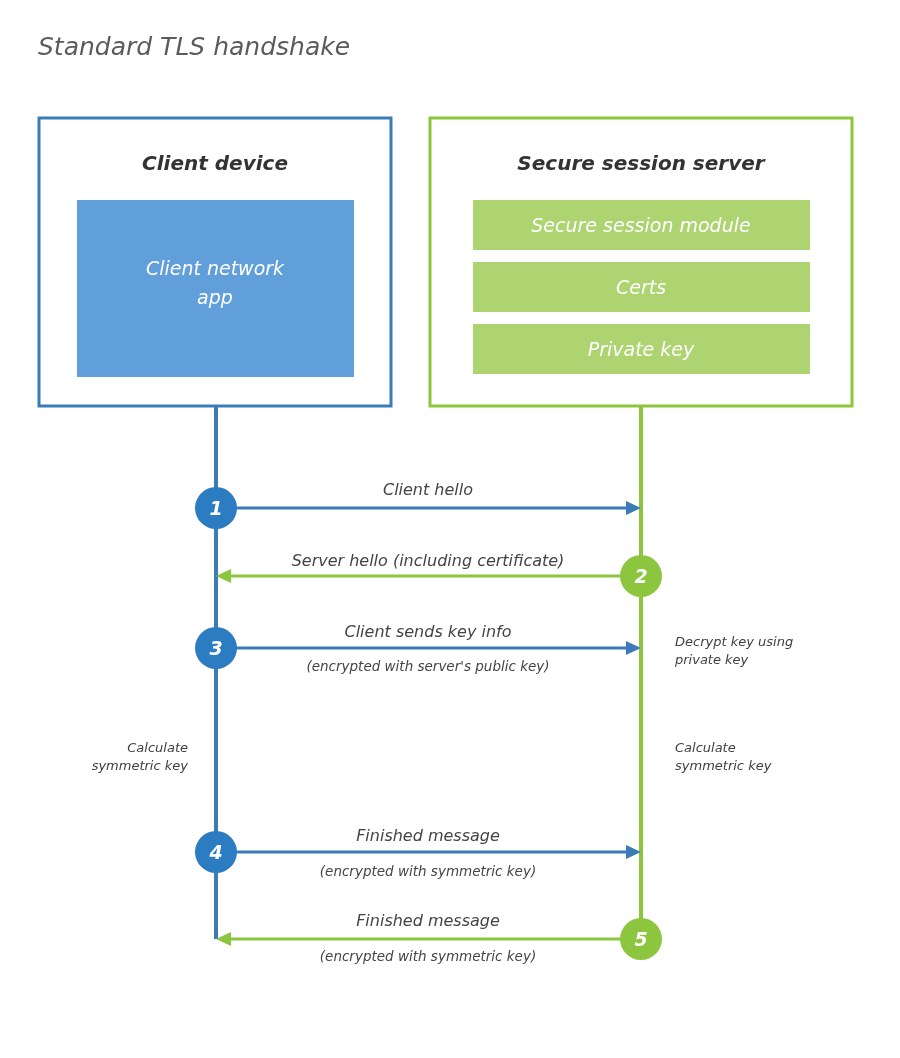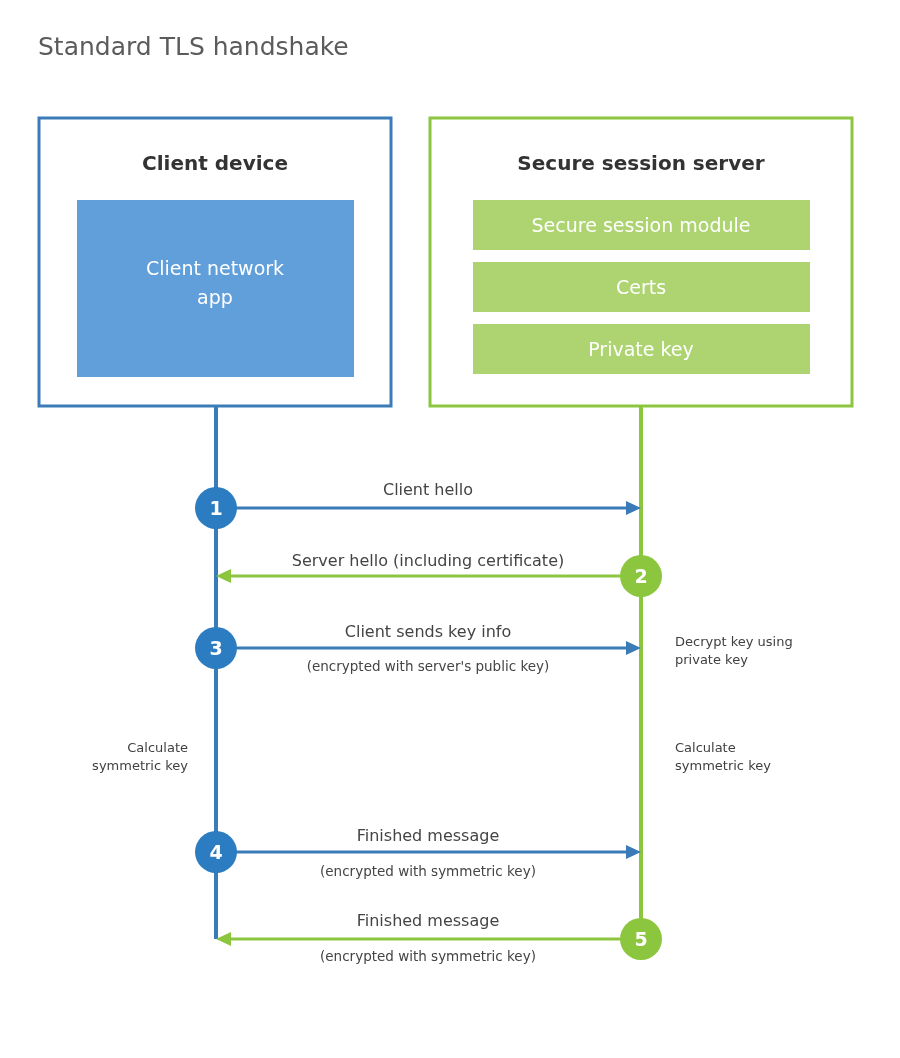--- a/index.html
+++ b/index.html
@@ -10,20 +10,21 @@
   body {
     width: 900px;
     height: 1058px;
     font-family: "DejaVu Sans", "Liberation Sans", sans-serif;
     overflow: hidden;
   }
   #diagram-root {
     position: relative;
     width: 900px;
     height: 1058px;
+    font-style: italic;
   }
   svg.diagram {
     display: block;
     width: 900px;
     height: 1058px;
   }
   .title-text {
     font-size: 25px;
     fill: #5b5b5b;
     font-weight: 400;

